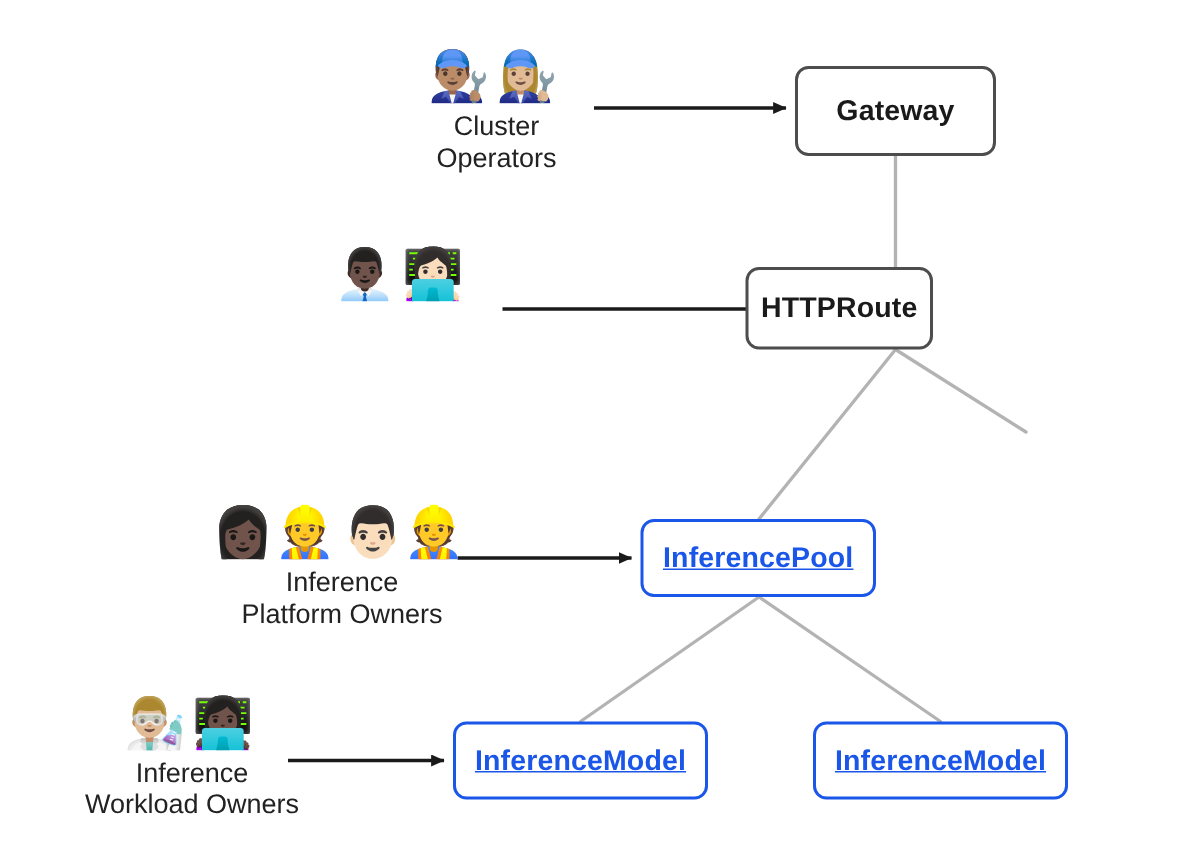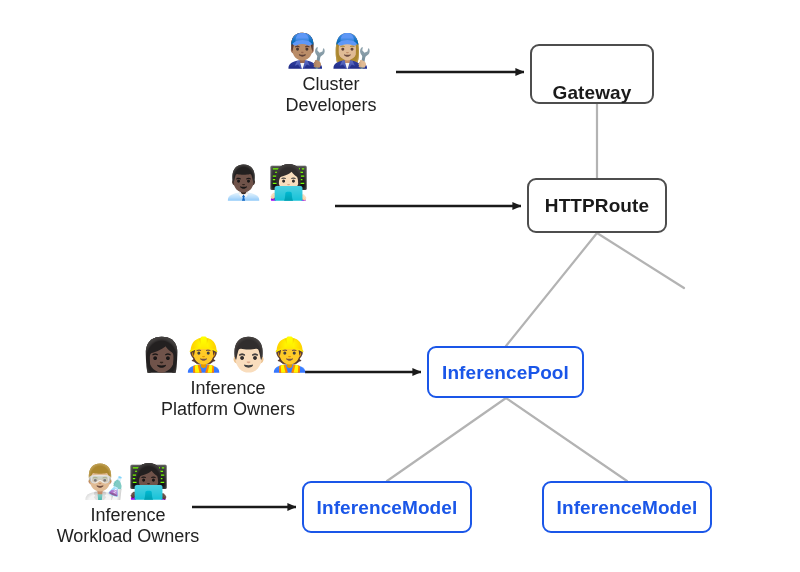--- a/index.html
+++ b/index.html
@@ -42,21 +42,21 @@
     border: 2.4px solid #1a56e8;
   }
   .node-label {
     font-weight: bold;
     font-size: 19px;
     letter-spacing: 0.1px;
     line-height: 1;
     white-space: nowrap;
   }
   .node-dark .node-label { color: #1a1a1a; }
-  .node-blue .node-label { color: #1a56e8; }
+  .node-blue .node-label { color: #1a56e8; text-decoration: underline; }
 
   .actor {
     position: absolute;
     display: flex;
     flex-direction: column;
     align-items: center;
     width: 220px;
   }
   .actor-emojis {
     font-size: 33px;
@@ -101,44 +101,44 @@
       <line x1="396" y1="72" x2="524" y2="72" marker-end="url(#arrowhead)"></line>
       <line x1="335" y1="206" x2="521" y2="206" marker-end="url(#arrowhead)"></line>
       <line x1="305" y1="372" x2="421" y2="372" marker-end="url(#arrowhead)"></line>
       <line x1="192" y1="507" x2="296" y2="507" marker-end="url(#arrowhead)"></line>
     </g>
   </svg>
 
   <div class="actor" style="left:221px; top:30px;">
     <div class="actor-emojis">👨🏽‍🔧👩🏼‍🔧</div>
     <div class="actor-name">Cluster
-Developers</div>
+Operators</div>
   </div>
 
   <div class="actor" style="left:158px; top:162px;">
     <div class="actor-emojis">👨🏿‍💼👩🏻‍💻</div>
   </div>
 
   <div class="actor" style="left:118px; top:334px;">
     <div class="actor-emojis">👩🏿‍👷👨🏻‍👷</div>
     <div class="actor-name">Inference
 Platform Owners</div>
   </div>
 
   <div class="actor" style="left:18px; top:461px;">
     <div class="actor-emojis">👨🏼‍🔬👩🏿‍💻</div>
     <div class="actor-name">Inference
 Workload Owners</div>
   </div>
 
-  <div class="node node-dark" style="left:530px; top:44px; width:124px; height:60px;align-items:flex-end;">
+  <div class="node node-dark" style="left:530px; top:44px; width:134px; height:60px;">
     <span class="node-label">Gateway</span>
   </div>
 
-  <div class="node node-dark" style="left:527px; top:178px; width:140px; height:55px;">
+  <div class="node node-dark" style="left:497px; top:178px; width:125px; height:55px;">
     <span class="node-label">HTTPRoute</span>
   </div>
 
 
   <div class="node node-blue" style="left:427px; top:346px; width:157px; height:52px;">
     <span class="node-label">InferencePool</span>
   </div>
 
   <div class="node node-blue" style="left:302px; top:481px; width:170px; height:52px;">
     <span class="node-label">InferenceModel</span>

